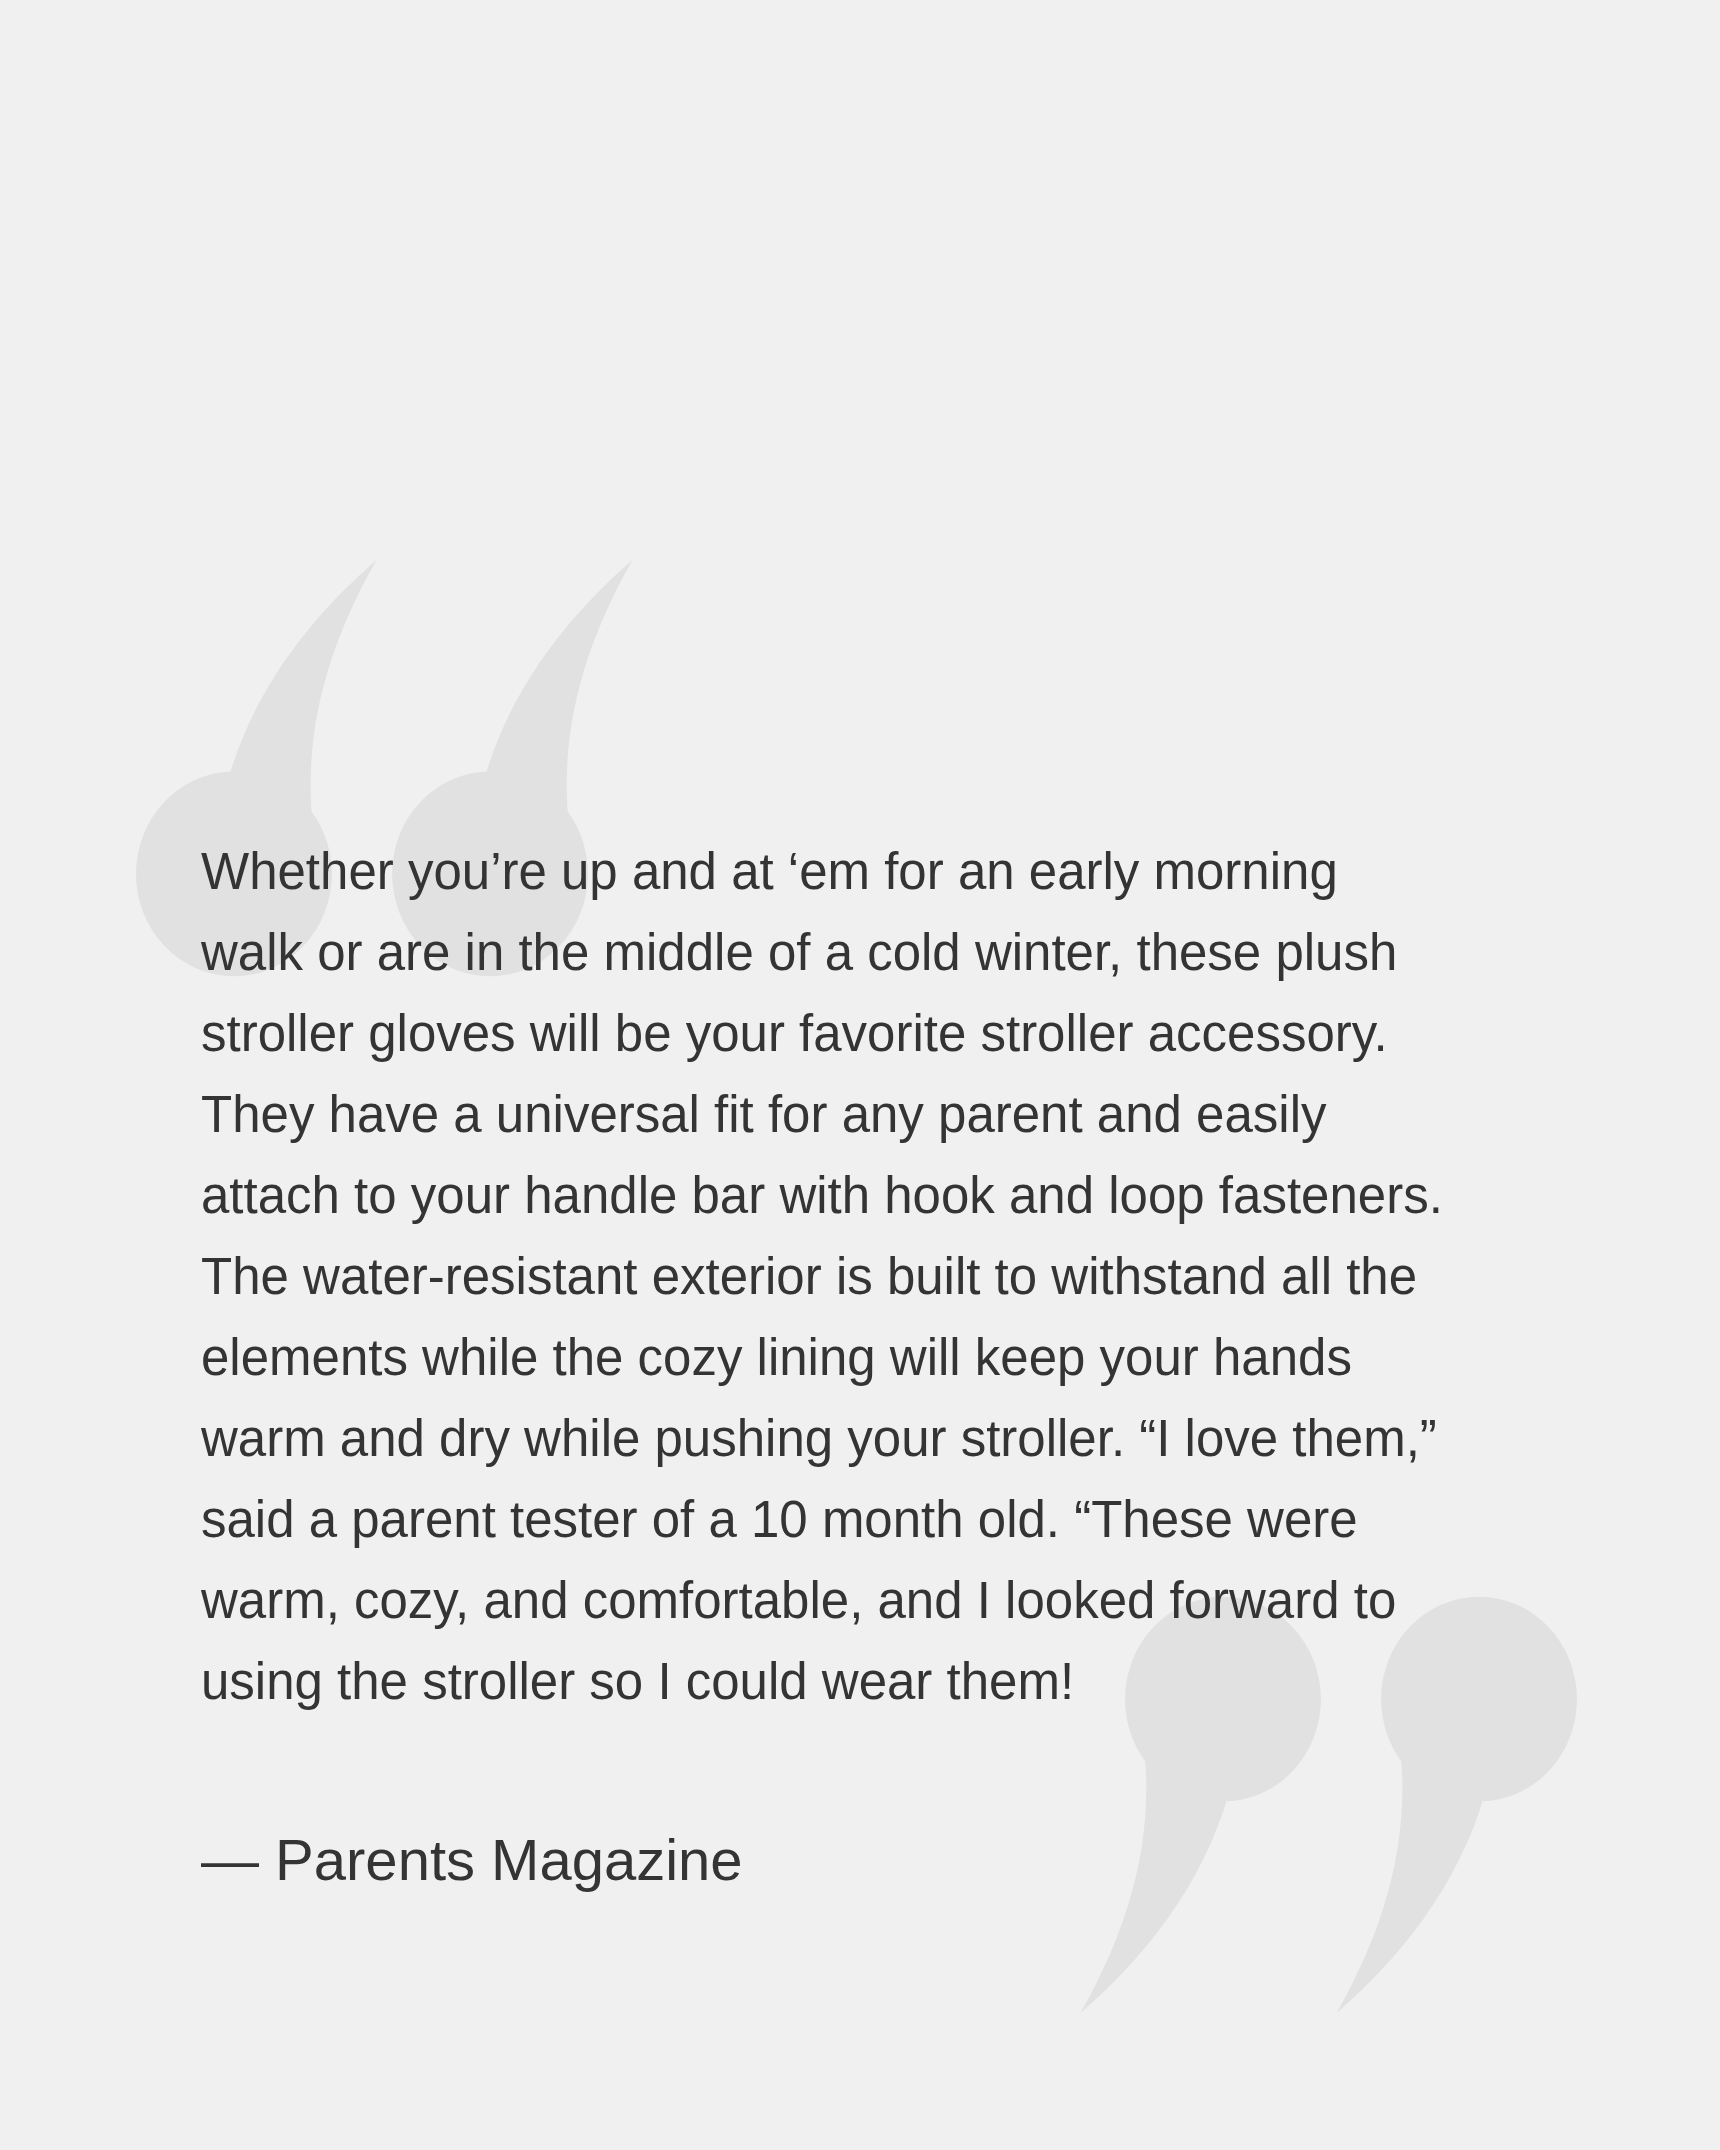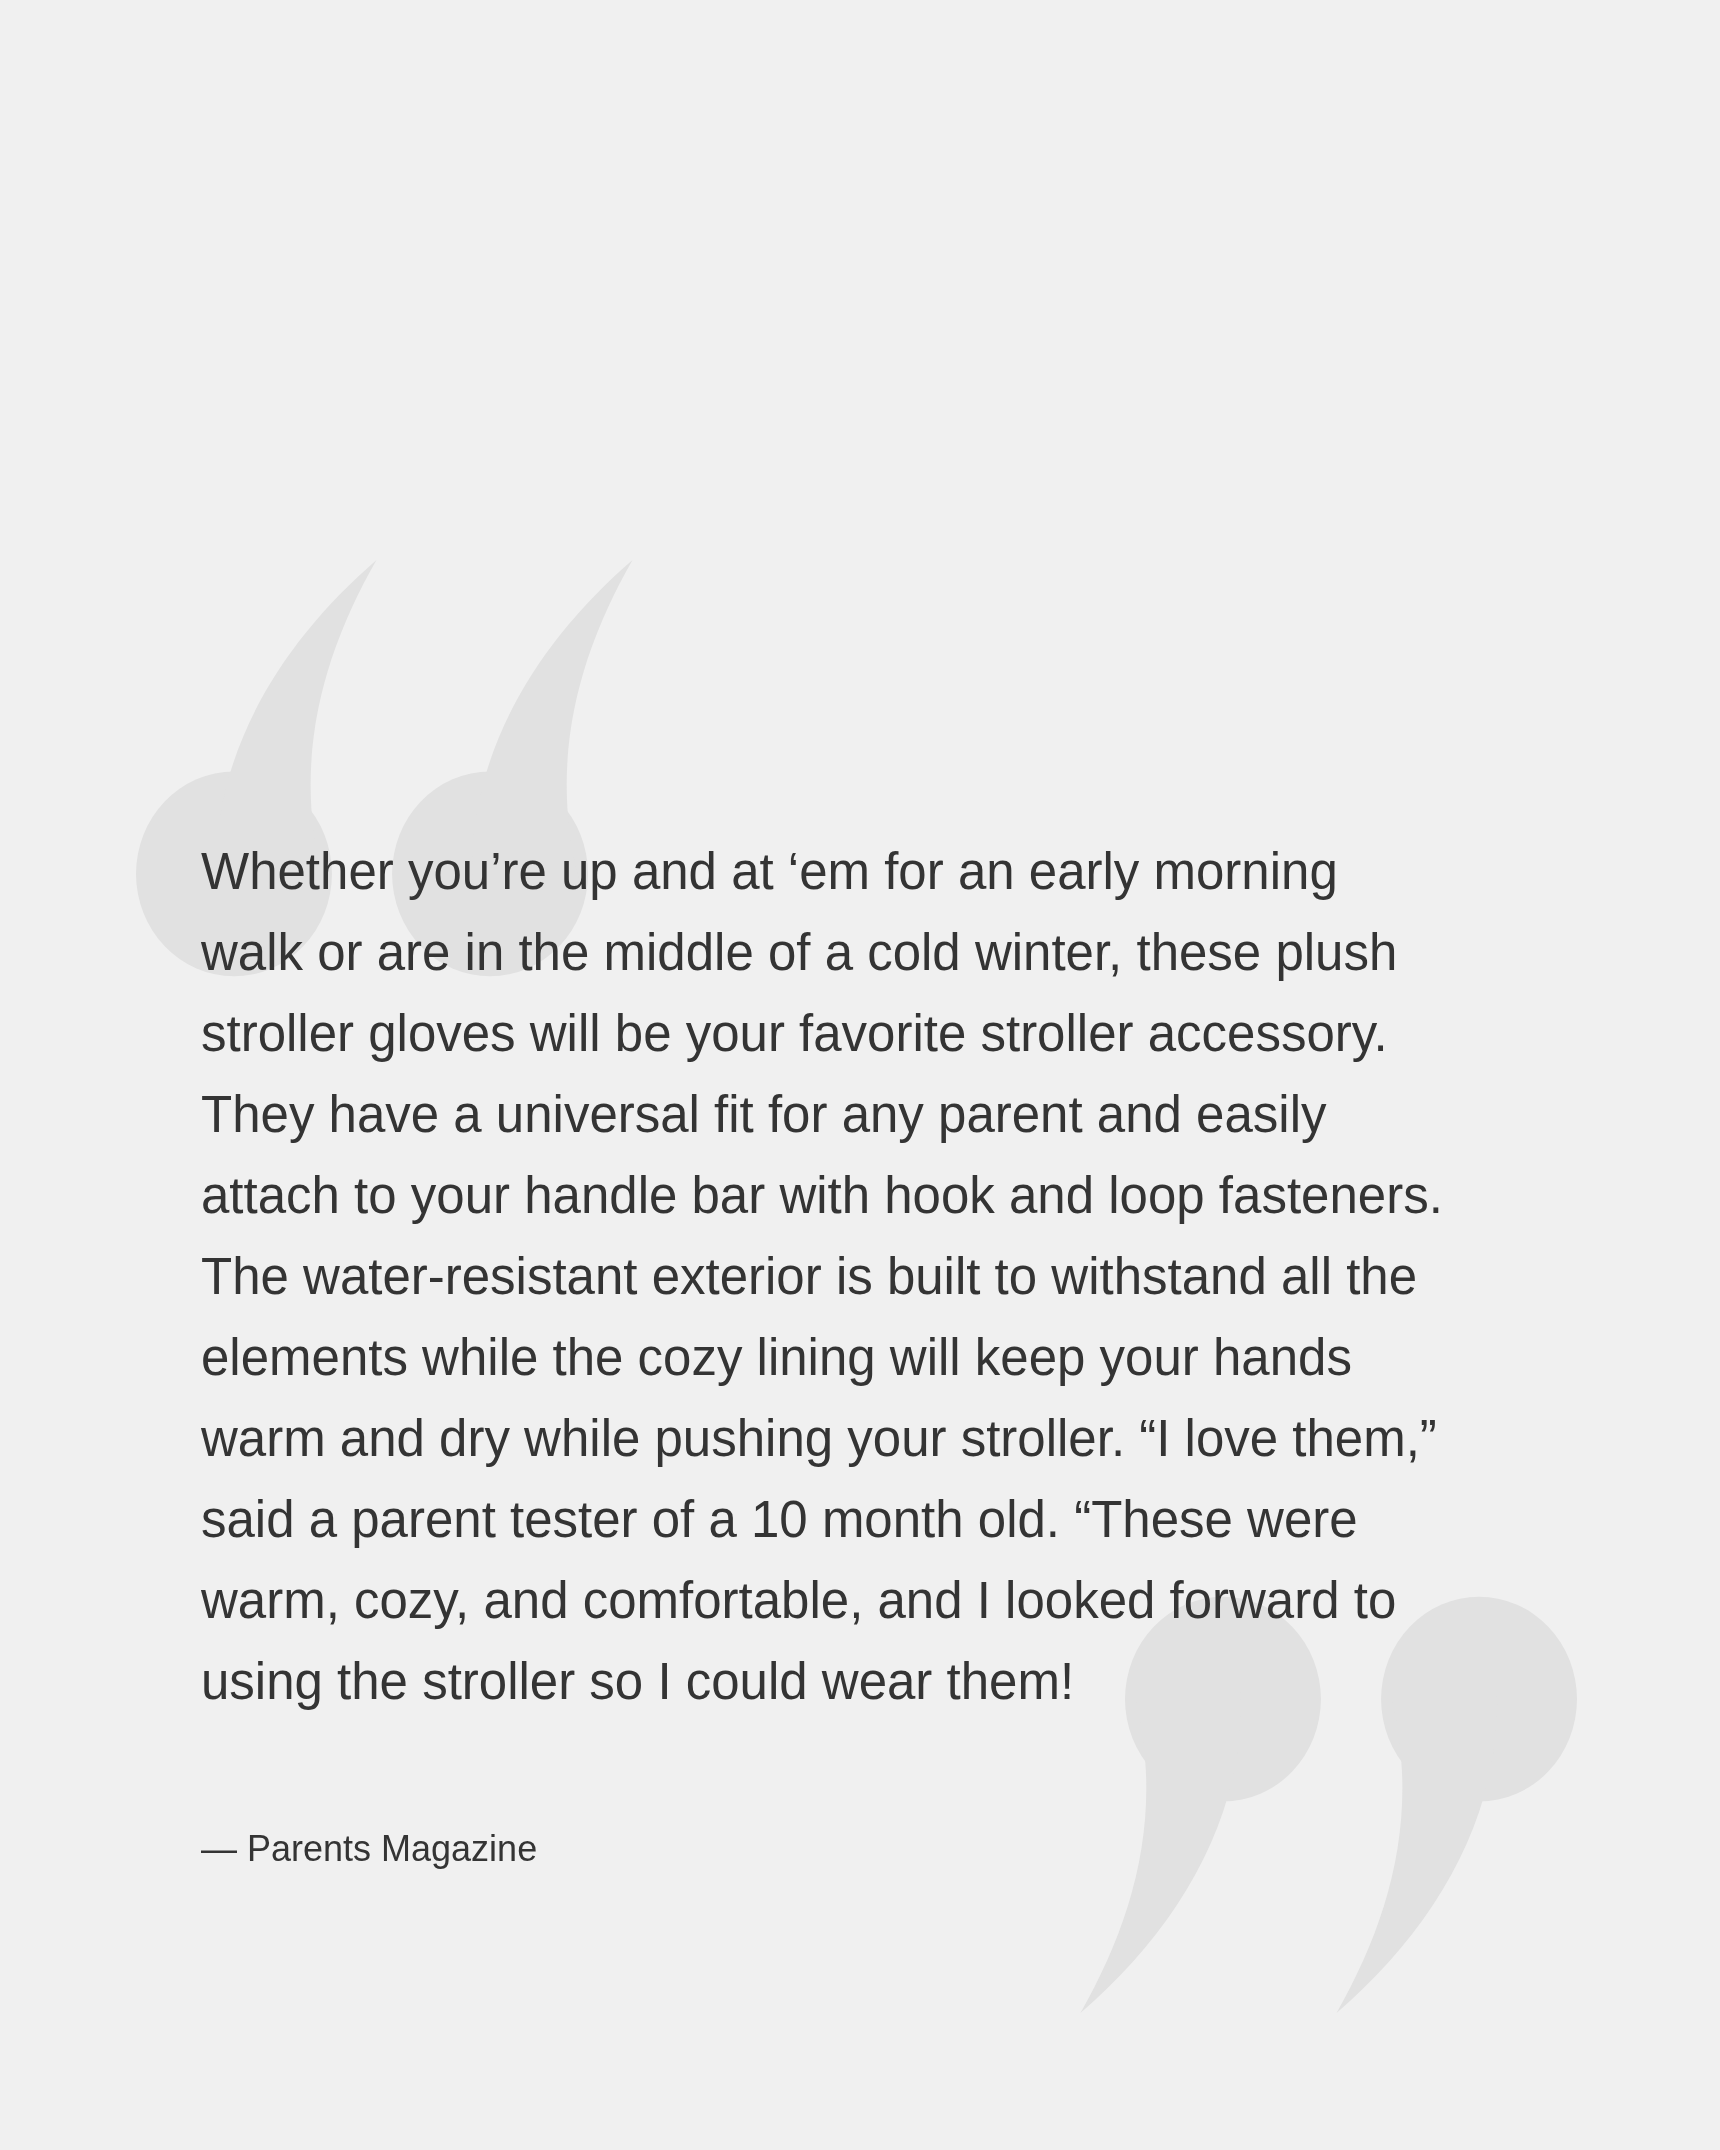--- a/index.html
+++ b/index.html
@@ -40,21 +40,21 @@
   .quote-text {
     position: absolute; left: 201px; top: 831px; width: 1463px;
     margin: 0;
     font-size: 51px; line-height: 81px; font-weight: 400;
     color: var(--quote-text, #343434);
     white-space: pre-line;
   }
   .quote-attribution {
     position: absolute; left: 201px; top: 1831px;
     margin: 0;
-    font-size: 36px; line-height: 1; font-weight: 400;
+    font-size: 58px; line-height: 1; font-weight: 400;
     color: var(--quote-text, #343434);
     text-align: center;
   }
 </style>
 </head>
 <body>
 
 <div class="page">
 
 

